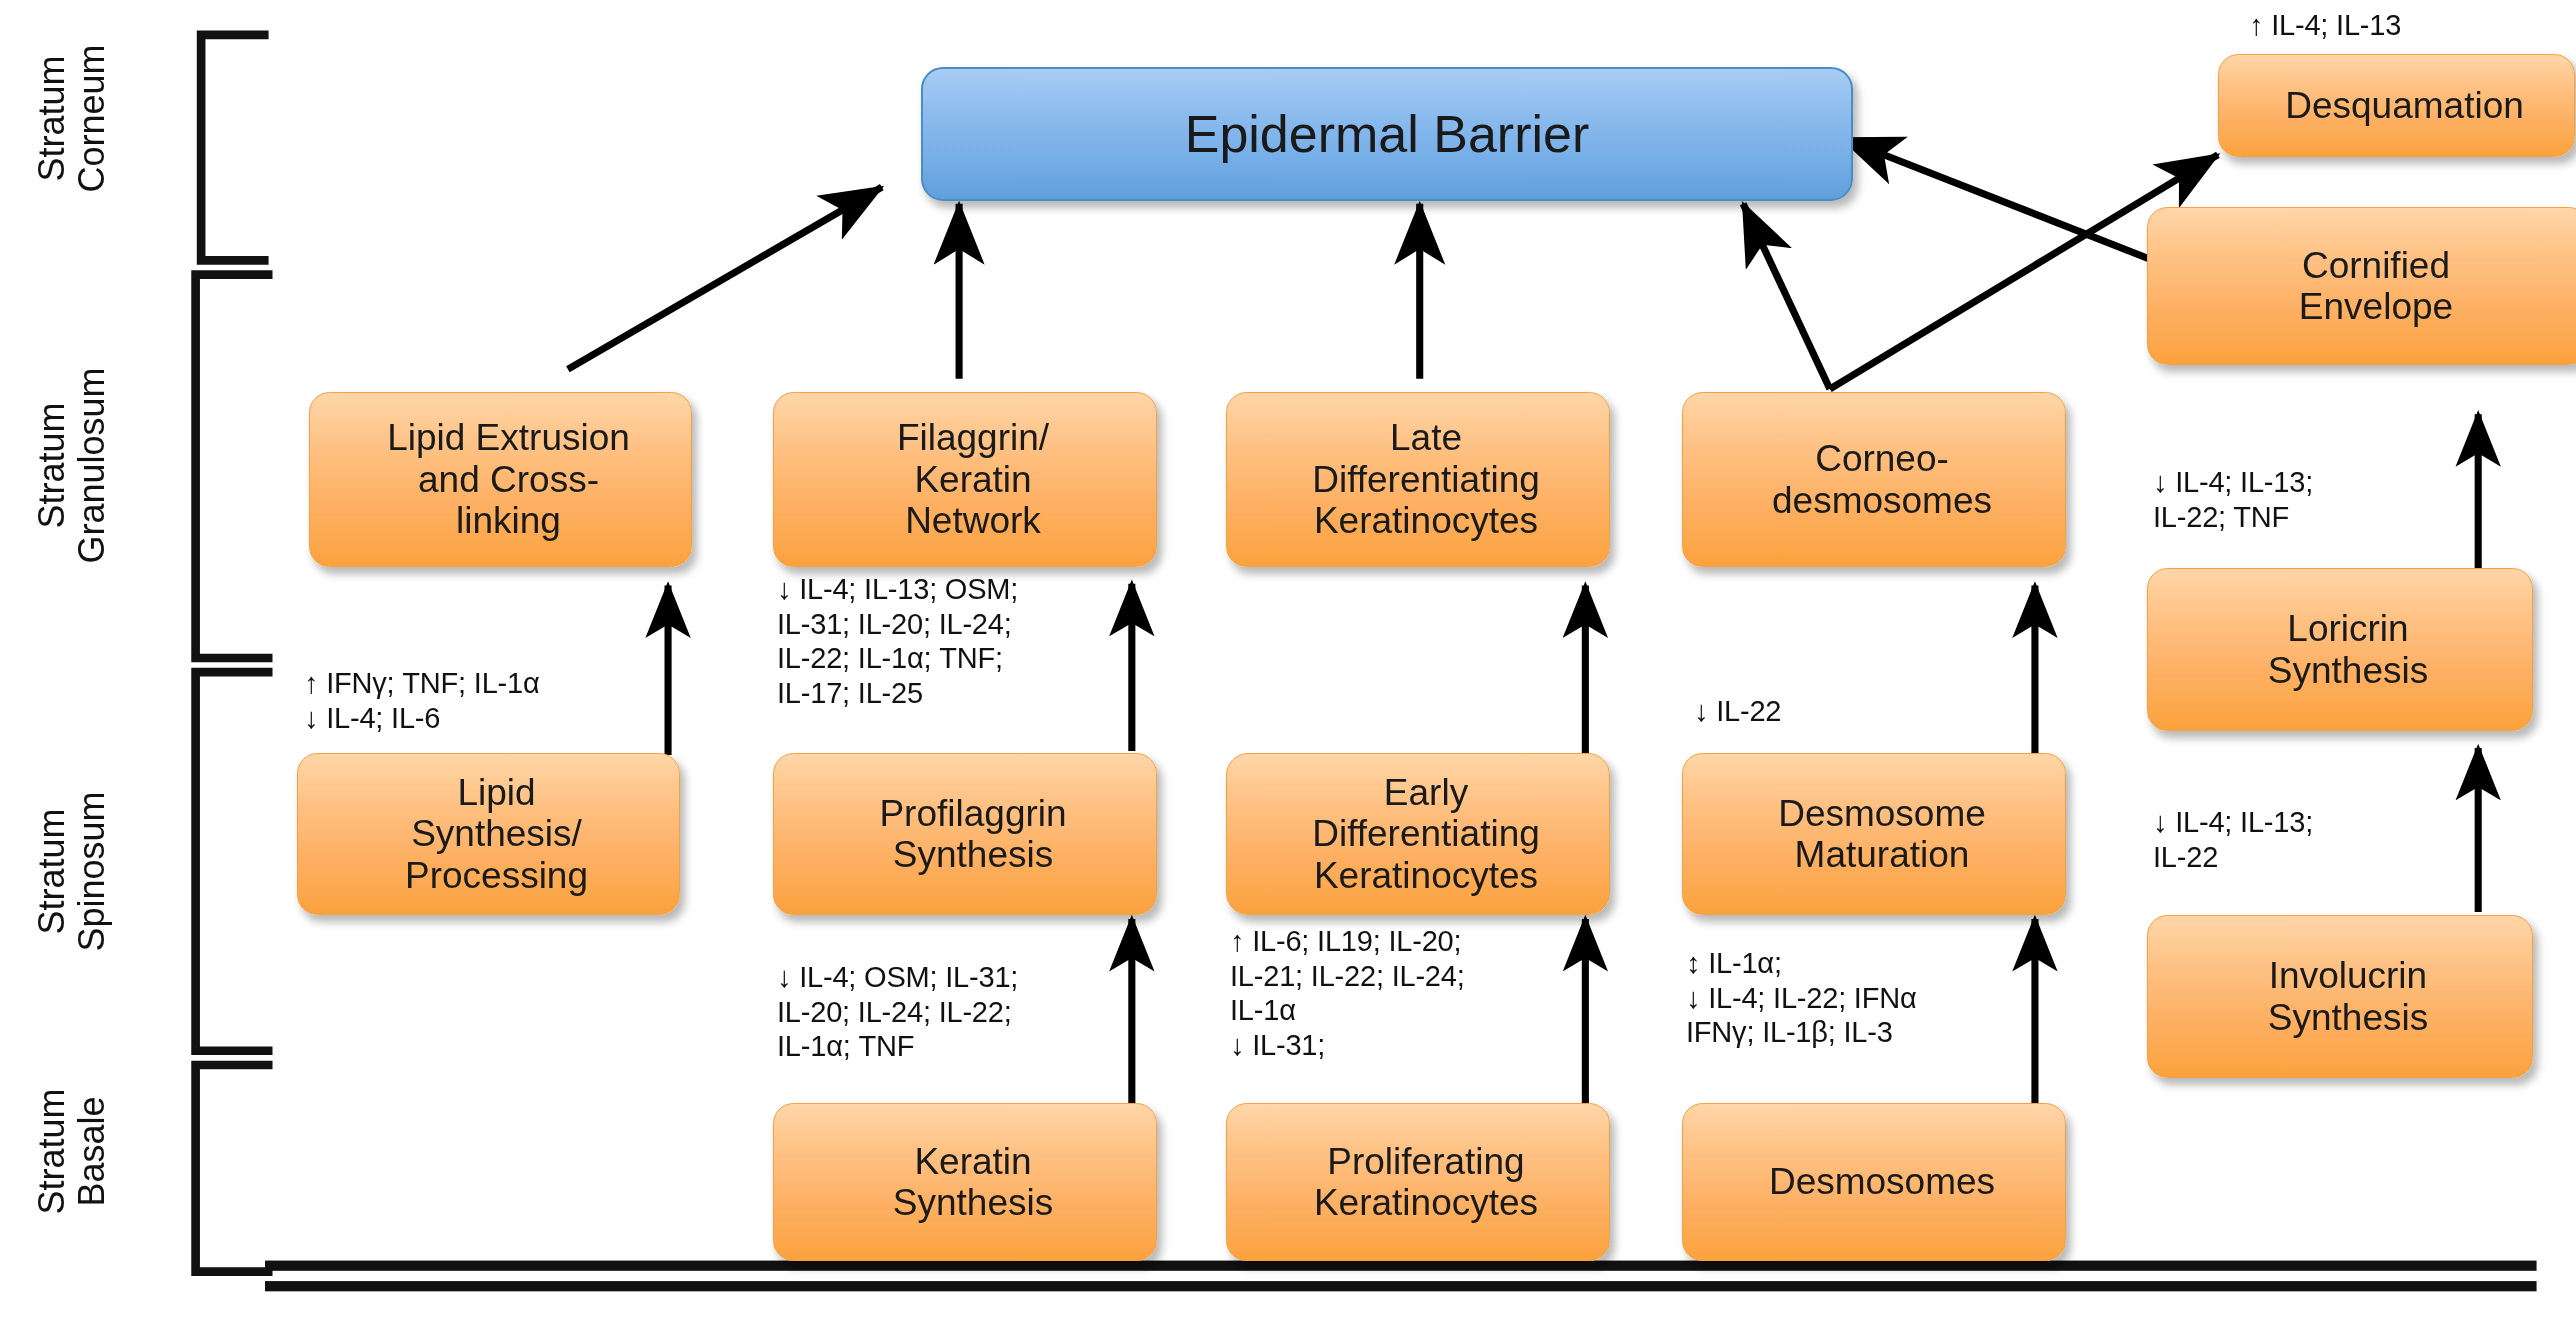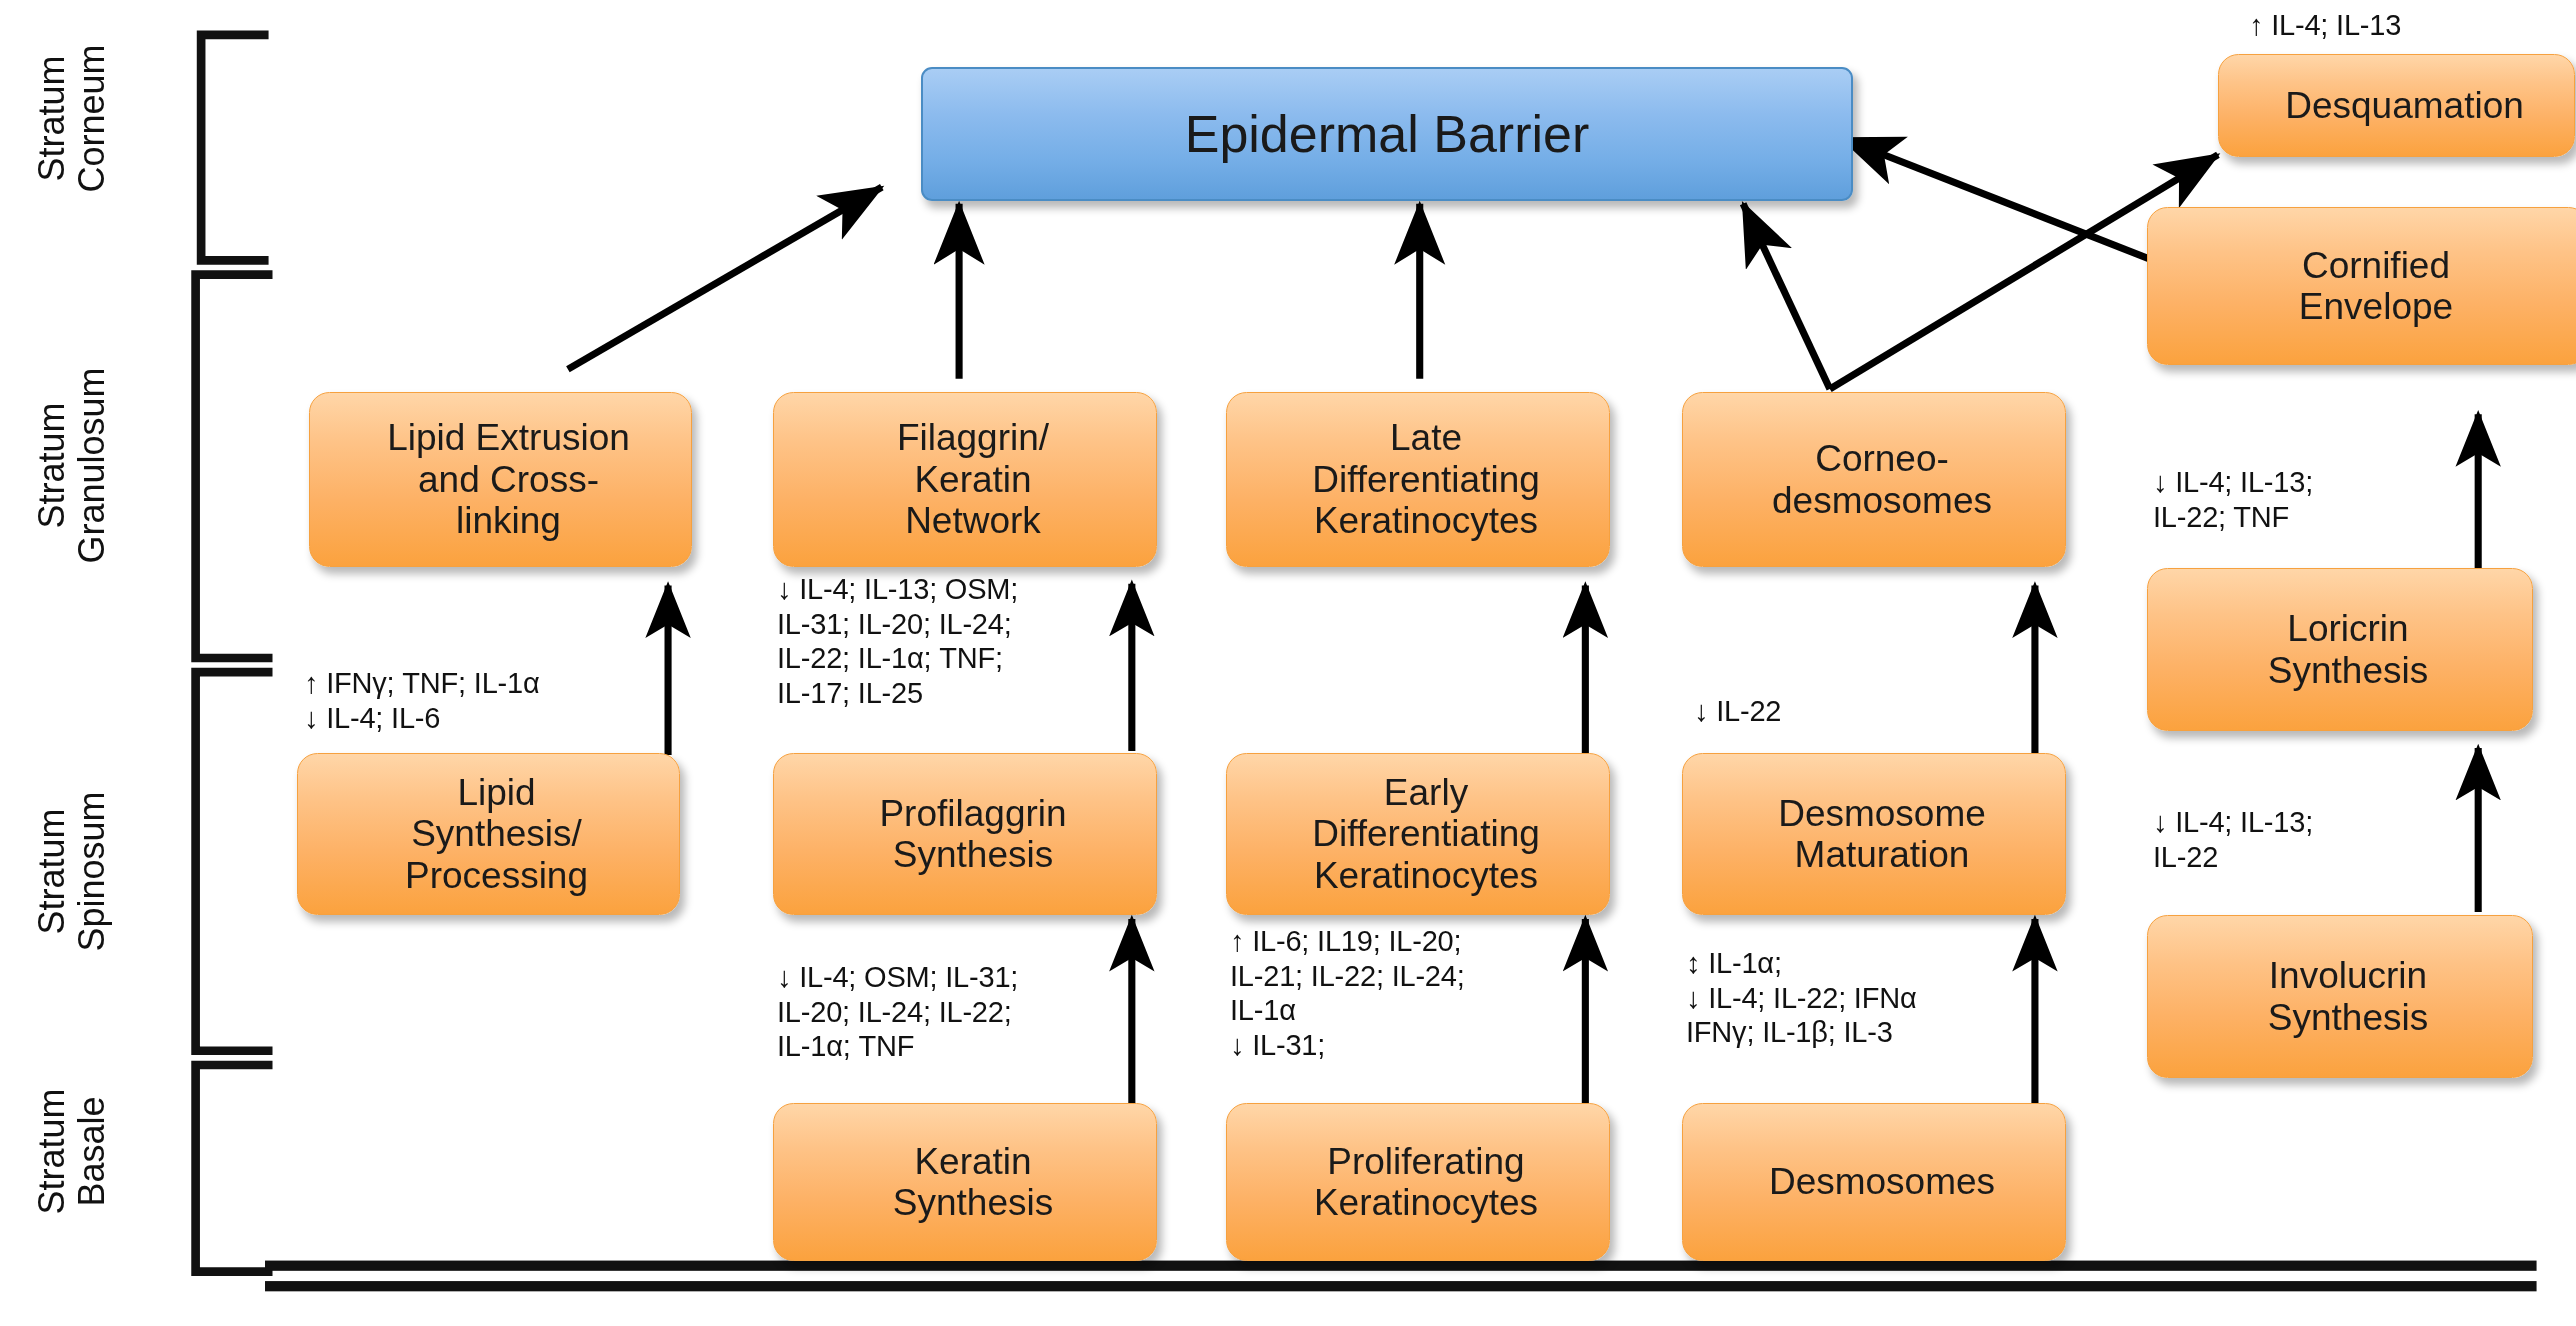--- a/index.html
+++ b/index.html
@@ -26,21 +26,21 @@
   .node.orange{
     background:linear-gradient(180deg,#ffd6a8 0%,#fec387 28%,#fdb165 62%,#fba23e 100%);
     border:1.6px solid #f6a13f;
     font-size:37px;
     padding-left:16px;
   }
   .node.blue{
     background:linear-gradient(180deg,#a9cdf4 0%,#8cbbee 35%,#75aee7 70%,#5f9fdc 100%);
     border:2.4px solid #4a8cc4;
     font-size:52px;
-    border-radius:11px;
+    border-radius:22px;
   }
 
   
   .ann{
     position:absolute;
     font-size:29px;
     line-height:1.19;
     color:#111;
     white-space:pre-line;
     letter-spacing:-0.2px;
@@ -151,21 +151,21 @@
   <div class="node orange" style="left:2147px;top:568px;width:386px;height:163px;">Loricrin
 Synthesis</div>
 
   <div class="node orange" style="left:297px;top:753px;width:383px;height:162px;">Lipid
 Synthesis/
 Processing</div>
 
   <div class="node orange" style="left:773px;top:753px;width:384px;height:162px;">Profilaggrin
 Synthesis</div>
 
-  <div class="node orange" style="left:1226px;top:753px;width:384px;height:162px;">Early
+  <div class="node orange" style="left:1226px;top:753px;width:384px;height:162px;border-radius:22px;">Early
 Differentiating
 Keratinocytes</div>
 
   <div class="node orange" style="left:1682px;top:753px;width:384px;height:162px;">Desmosome
 Maturation</div>
 
   <div class="node orange" style="left:2147px;top:915px;width:386px;height:163px;">Involucrin
 Synthesis</div>
 
   <div class="node orange" style="left:773px;top:1103px;width:384px;height:158px;">Keratin

